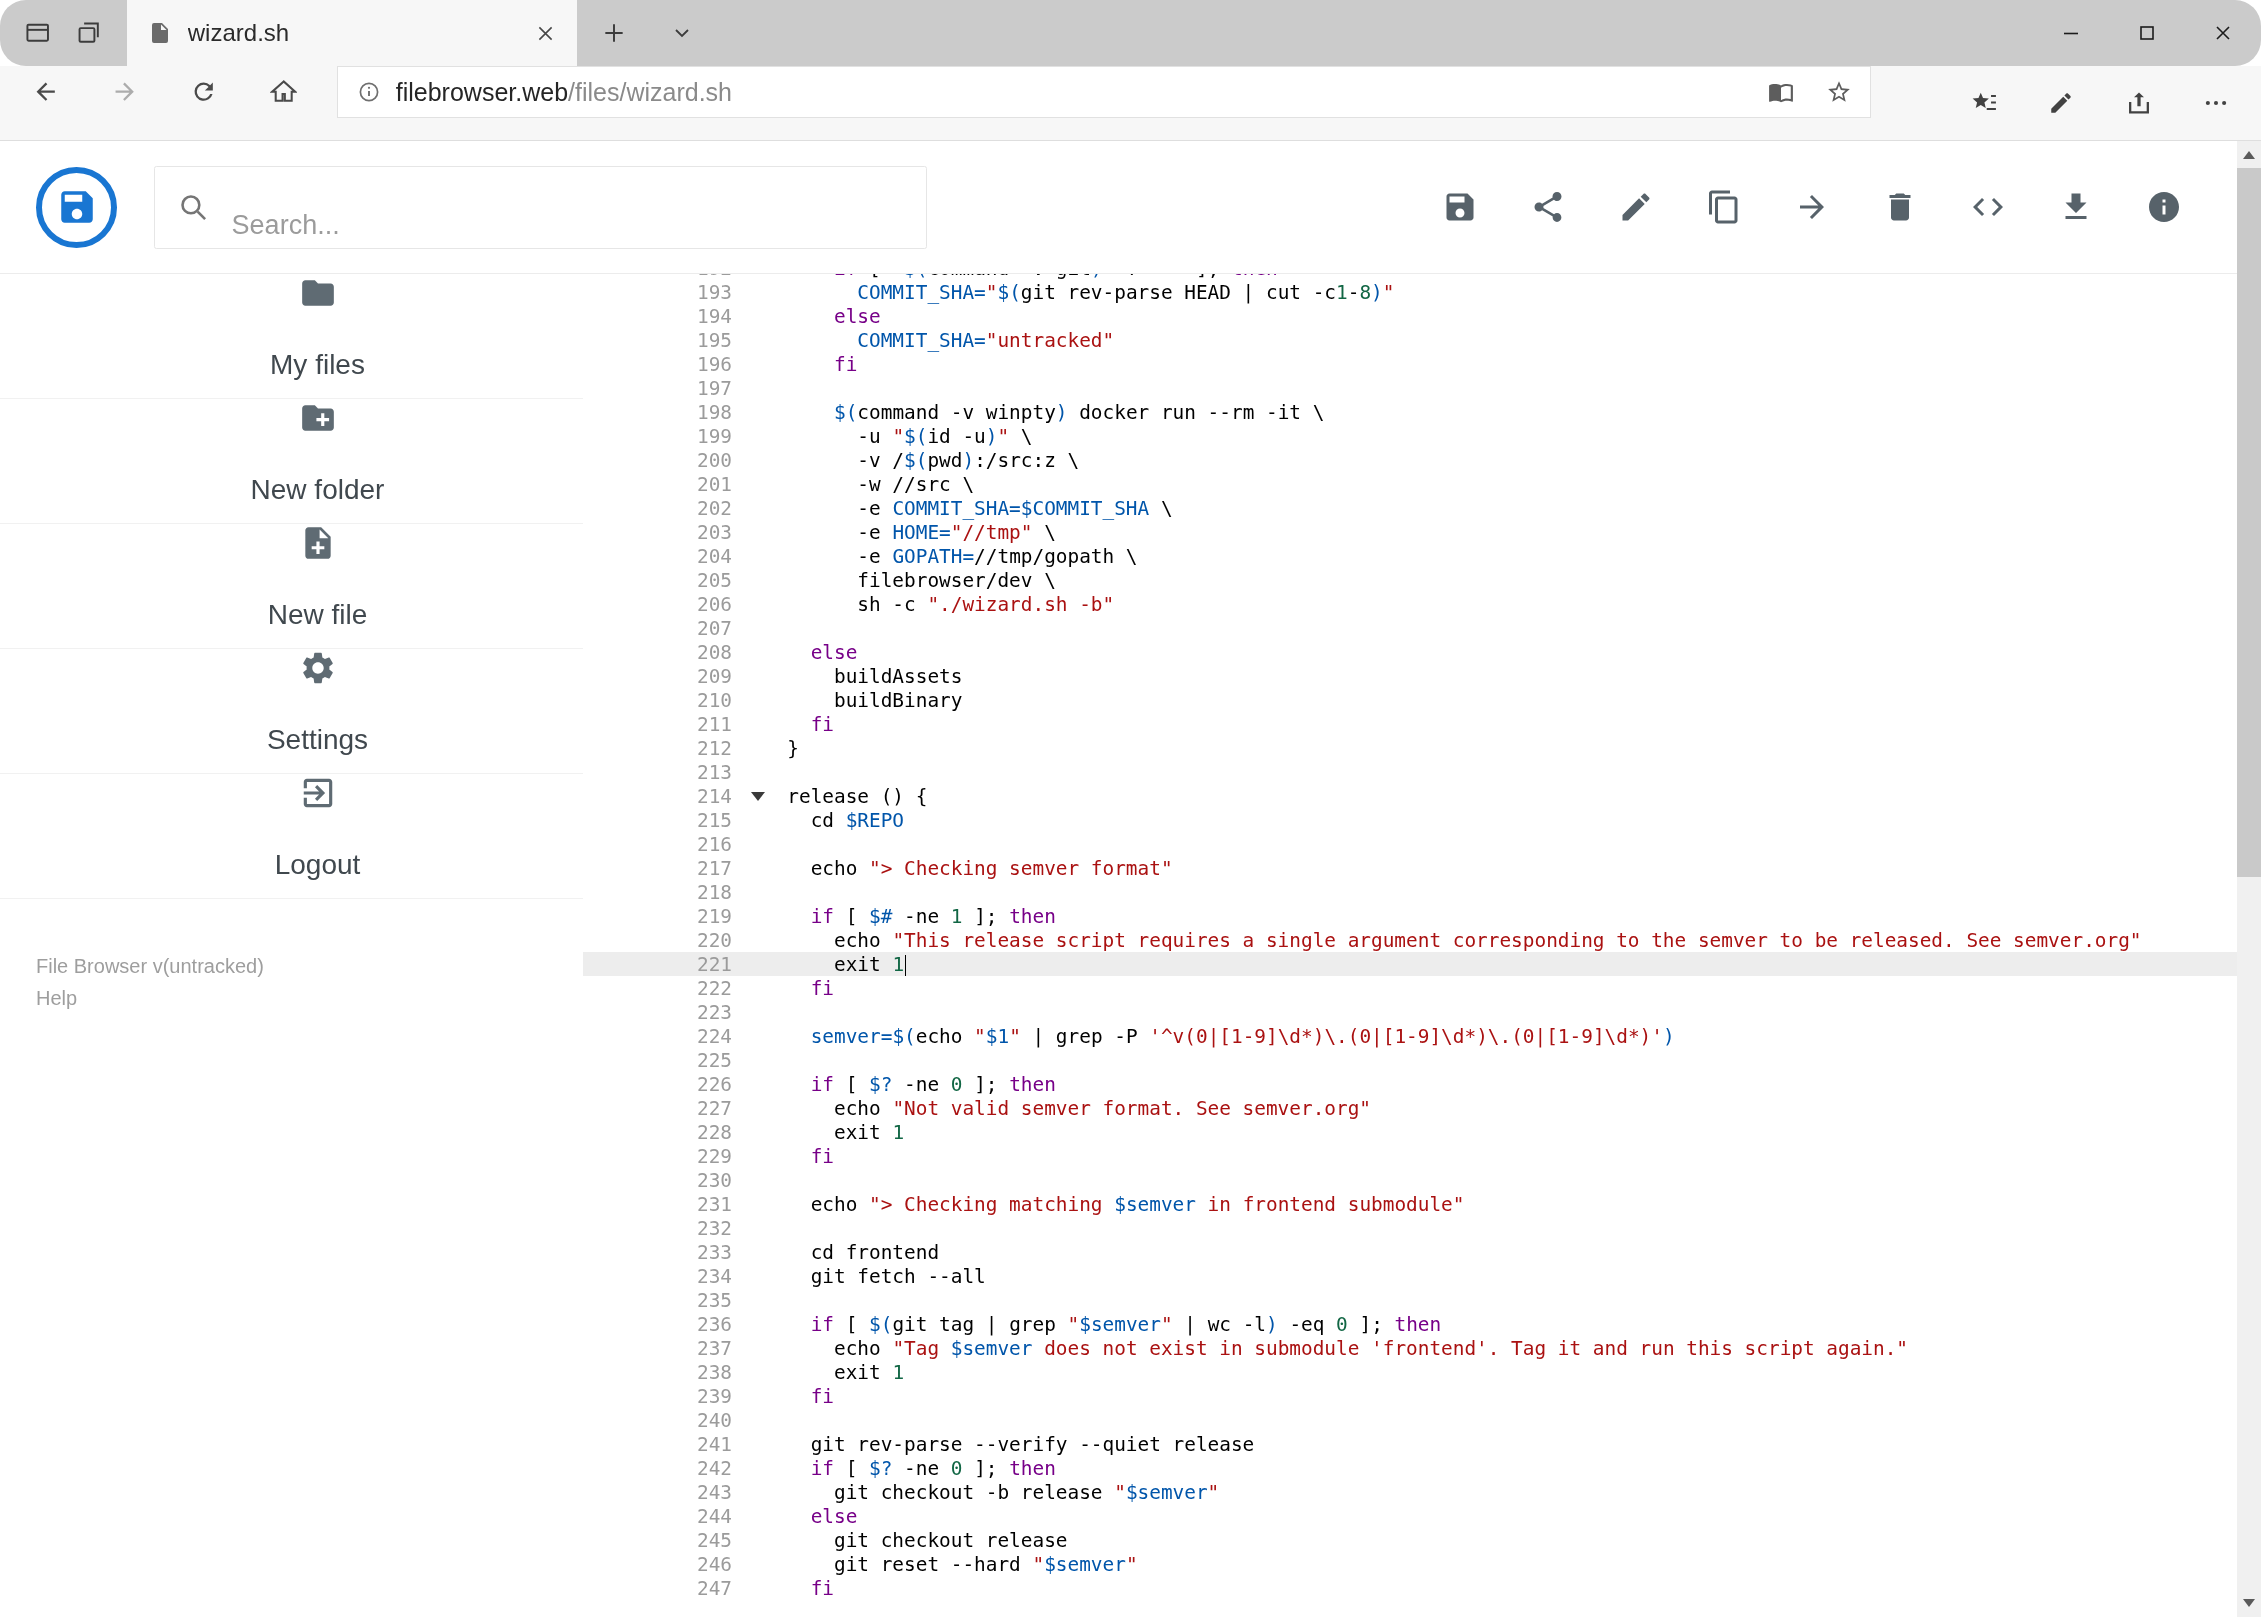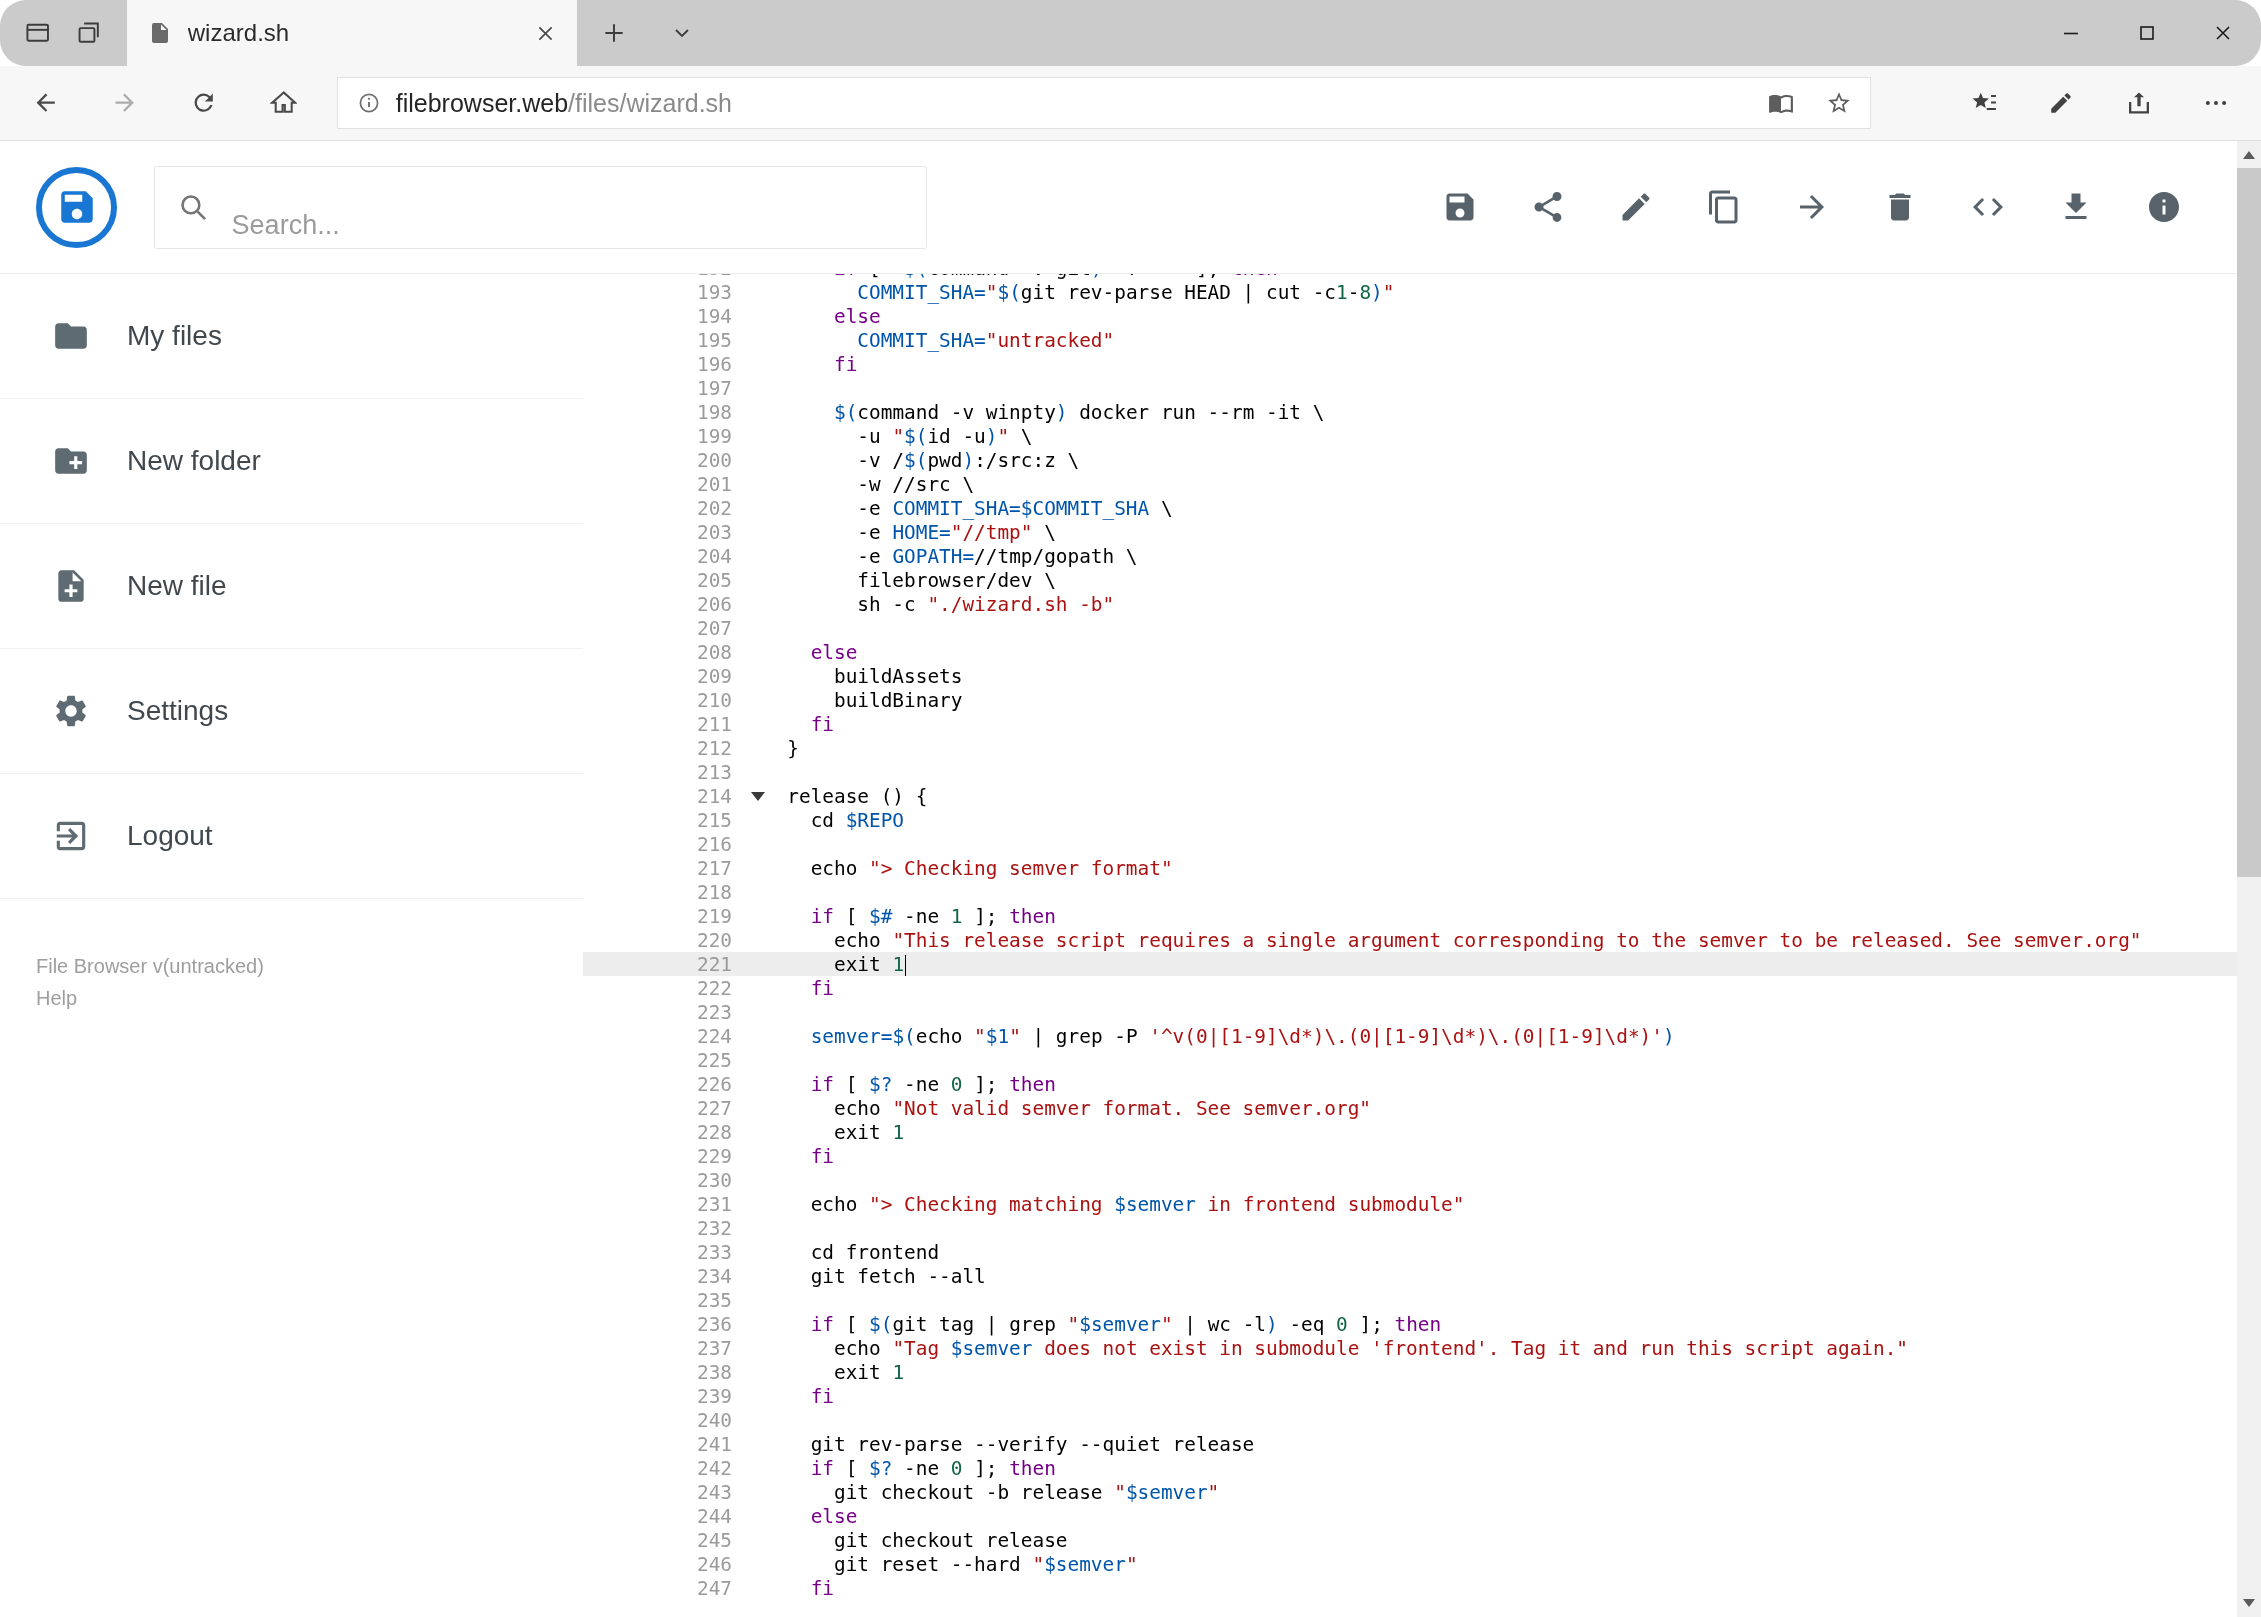--- a/index.html
+++ b/index.html
@@ -18,21 +18,21 @@
   .tab-close svg{width:21px;height:21px;}
   .newtab,.tab-chevron{display:flex;align-items:center;justify-content:center;color:#3c3c3c;}
   .newtab{width:74px;}
   .newtab svg{width:26px;height:26px;}
   .tab-chevron{width:63px;}
   .tab-chevron svg{width:24px;height:24px;}
   .win{margin-left:auto;display:flex;}
   .win .wbtn{width:76px;display:flex;align-items:center;justify-content:center;color:#1c1c1c;}
   .win svg{width:24px;height:24px;}
 
-  .navbar{height:75px;background:#f7f7f7;display:flex;align-items:center;padding-left:19.4px;
+  .navbar{height:75px;background:#f7f7f7;display:flex;padding-left:19.4px;
           border-bottom:0.8px solid #dedede;box-sizing:border-box;}
   .nav-btn{width:52px;height:52px;display:flex;align-items:center;justify-content:center;
            color:#4a4a4a;margin-right:27.4px;flex:0 0 auto;}
   .nav-btn svg{width:27.4px;height:27.4px;}
   .nav-btn.disabled{color:#acacac;}
   .urlbar{width:1534px;height:52px;background:#ffffff;border:0.8px solid #e1e1e1;box-sizing:border-box;
           display:flex;align-items:center;padding:0 8px 0 11.3px;flex:0 0 auto;}
   .url-info{width:40px;display:flex;justify-content:center;color:#6f6f6f;}
   .url-info svg{width:24px;height:24px;}
   .url-text{font-size:25px;color:#252525;margin-left:6.5px;white-space:nowrap;}
@@ -57,21 +57,21 @@
   .searchbox input{border:none;outline:none;background:transparent;flex:1;font-size:27px;color:#333;
                    font-family:"Liberation Sans",sans-serif;margin-top:36px;}
   .searchbox input::placeholder{color:#9b9b9b;}
   .toolbar{margin-left:auto;display:flex;align-items:center;gap:52px;padding-right:79px;color:#57626a;}
   .tool-btn{width:36px;height:36px;cursor:pointer;}
   .tool-btn svg{width:36px;height:36px;display:block;}
 
   .apbody{display:flex;height:1342px;}
   .sidebar{flex:0 0 583px;position:relative;background:#fff;}
   .side-item{height:124px;display:flex;align-items:center;gap:37px;padding-left:52px;
-             border-bottom:0.8px solid #f1f1f1;color:#40484e;font-size:28px;cursor:pointer;}
+             border-bottom:0.8px solid #f1f1f1;color:#40484e;font-size:28px;cursor:pointer;flex-direction:column;}
   .side-icon{color:#5f6b73;display:flex;}
   .side-icon svg{width:38px;height:38px;}
   .side-footer{position:absolute;left:36px;top:677px;font-size:20px;color:#9e9e9e;line-height:31.5px;}
 
   
   .editor{flex:1;position:relative;overflow:hidden;background:#fff;
           font-family:"DejaVu Sans Mono","Liberation Mono",monospace;font-size:19.4px;}
   .cm-lines{position:absolute;left:0;top:-18px;right:0;}
   .cm-line{display:flex;height:24px;align-items:center;}
   .cm-line.cm-active{background:#ededed;}

